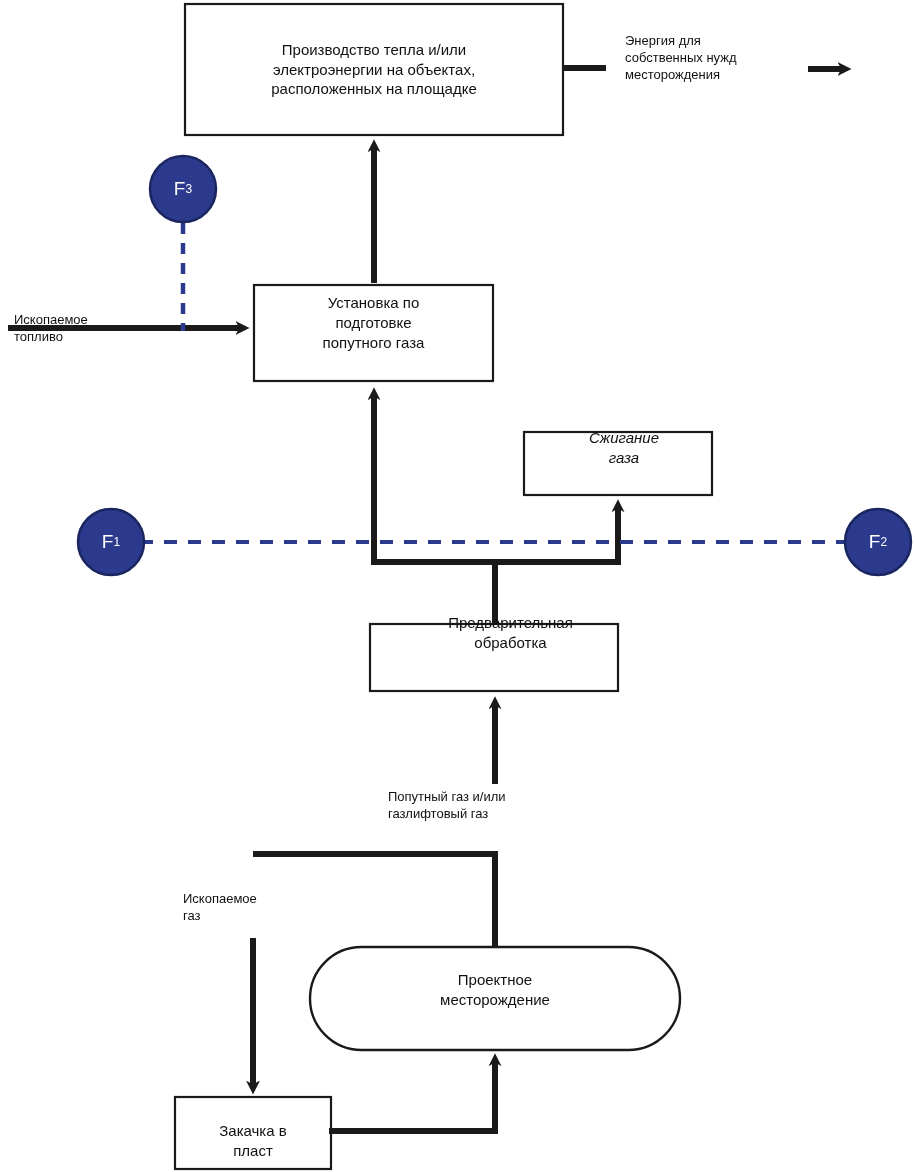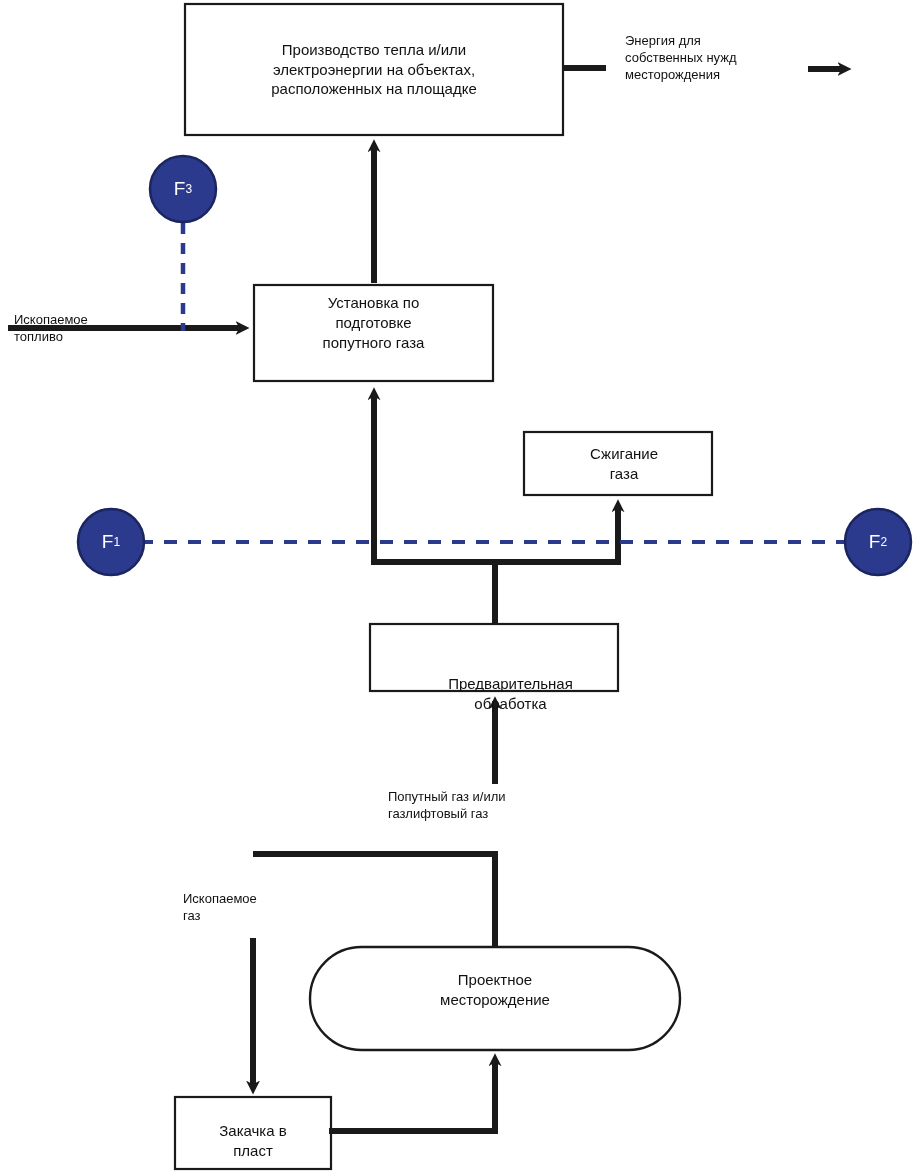--- a/index.html
+++ b/index.html
@@ -120,24 +120,24 @@
   </svg>
 
   <div class="node-label" style="left:185px; top:4px; width:378px; height:131px;">Производство тепла и/или
 электроэнергии на объектах,
 расположенных на площадке</div>
 
   <div class="node-label" style="left:254px; top:285px; width:239px; height:76px;">Установка по
 подготовке
 попутного газа</div>
 
-  <div class="node-label" style="left:524px; top:432px; width:200px; height:63px;">Сжигание
+  <div class="node-label" style="left:524px; top:416px; width:200px; height:63px;font-style:italic;">Сжигание
 газа</div>
 
-  <div class="node-label" style="left:370px; top:660px; width:281px; height:67px;">Предварительная
+  <div class="node-label" style="left:370px; top:599px; width:281px; height:67px;">Предварительная
 обработка</div>
 
   <div class="node-label" style="left:310px; top:947px; width:370px; height:86px;">Проектное
 месторождение</div>
 
   <div class="node-label" style="left:175px; top:1097px; width:156px; height:88px;">Закачка в
 пласт</div>
 
   <div class="free-label" style="left:625px; top:33px; width:170px;">Энергия для
 собственных нужд

